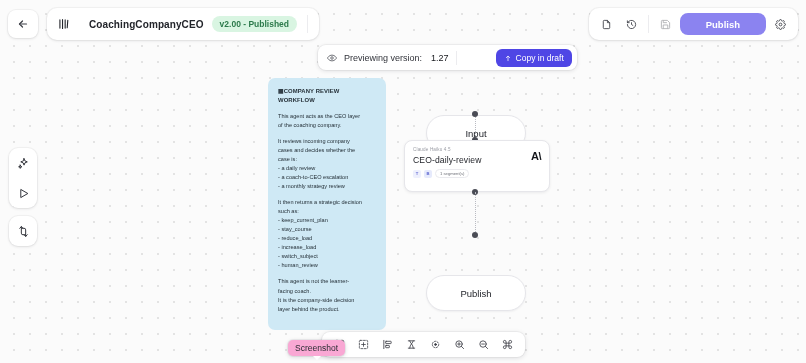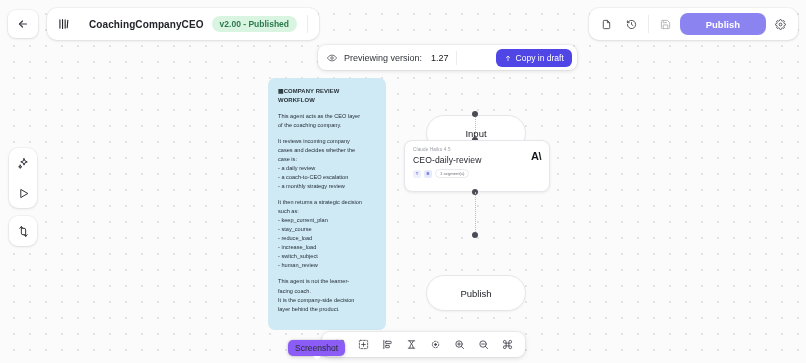--- a/index.html
+++ b/index.html
@@ -165,21 +165,21 @@
   .bottom-bar {
     position: absolute; left: 322px; top: 332px; height: 25px;
     background: #fff; border-radius: 8px;
     box-shadow: 0 1px 5px rgba(16,18,30,.13), 0 0 0 1px rgba(16,18,30,.04);
     display: flex; align-items: center; gap: 9px; padding: 0 10px;
   }
   .bb-btn { width: 15px; height: 15px; display: flex; align-items: center; justify-content: center; cursor: pointer; border-radius: 4px; }
 
   .tooltip {
     position: absolute; left: 288px; top: 340px;
-    background: #8b5cf6; border-radius: 5px;
+    background: #f9a8d4; border-radius: 5px;
     box-shadow: 0 1px 4px rgba(16,18,30,.16), 0 0 0 1px rgba(16,18,30,.05);
     font-size: 8.5px; color: #2a2c33; padding: 3px 7px; white-space: nowrap;
   }
   .tooltip::after {
     content: ""; position: absolute; left: 50%; bottom: -4px; transform: translateX(-50%);
     border-left: 4px solid transparent; border-right: 4px solid transparent;
     border-top: 4px solid #fff;
   }
 </style>
 </head>

